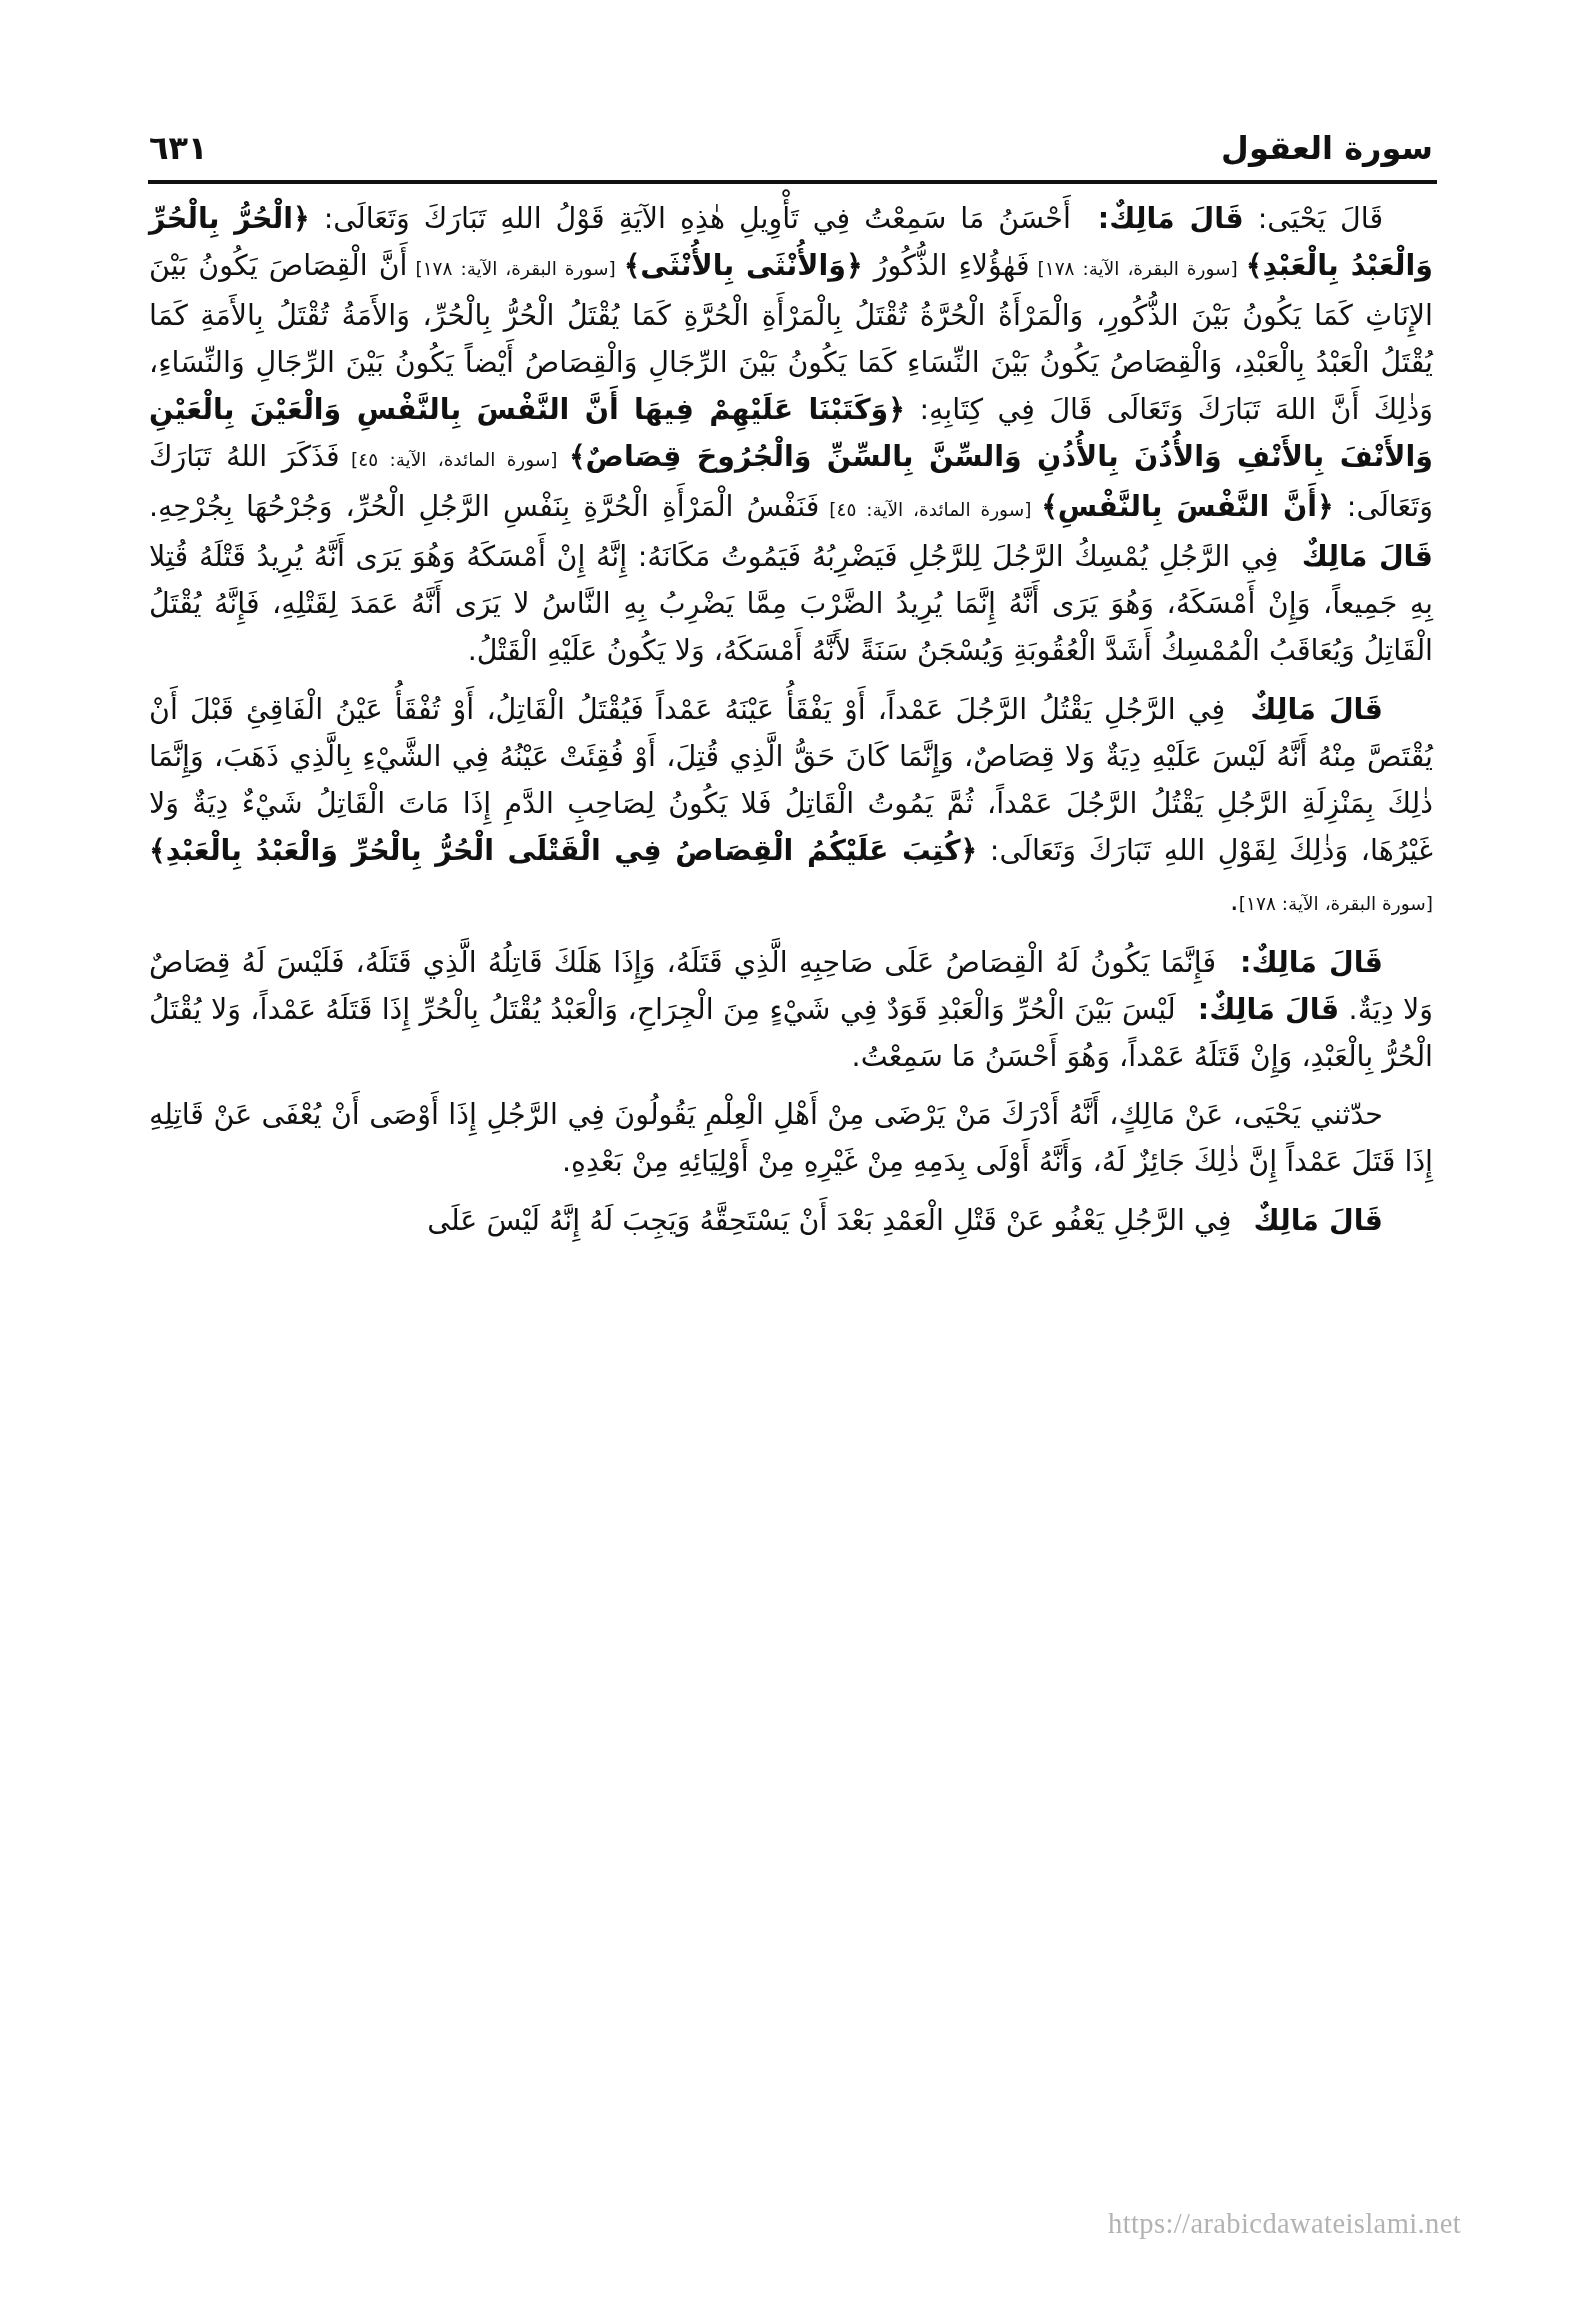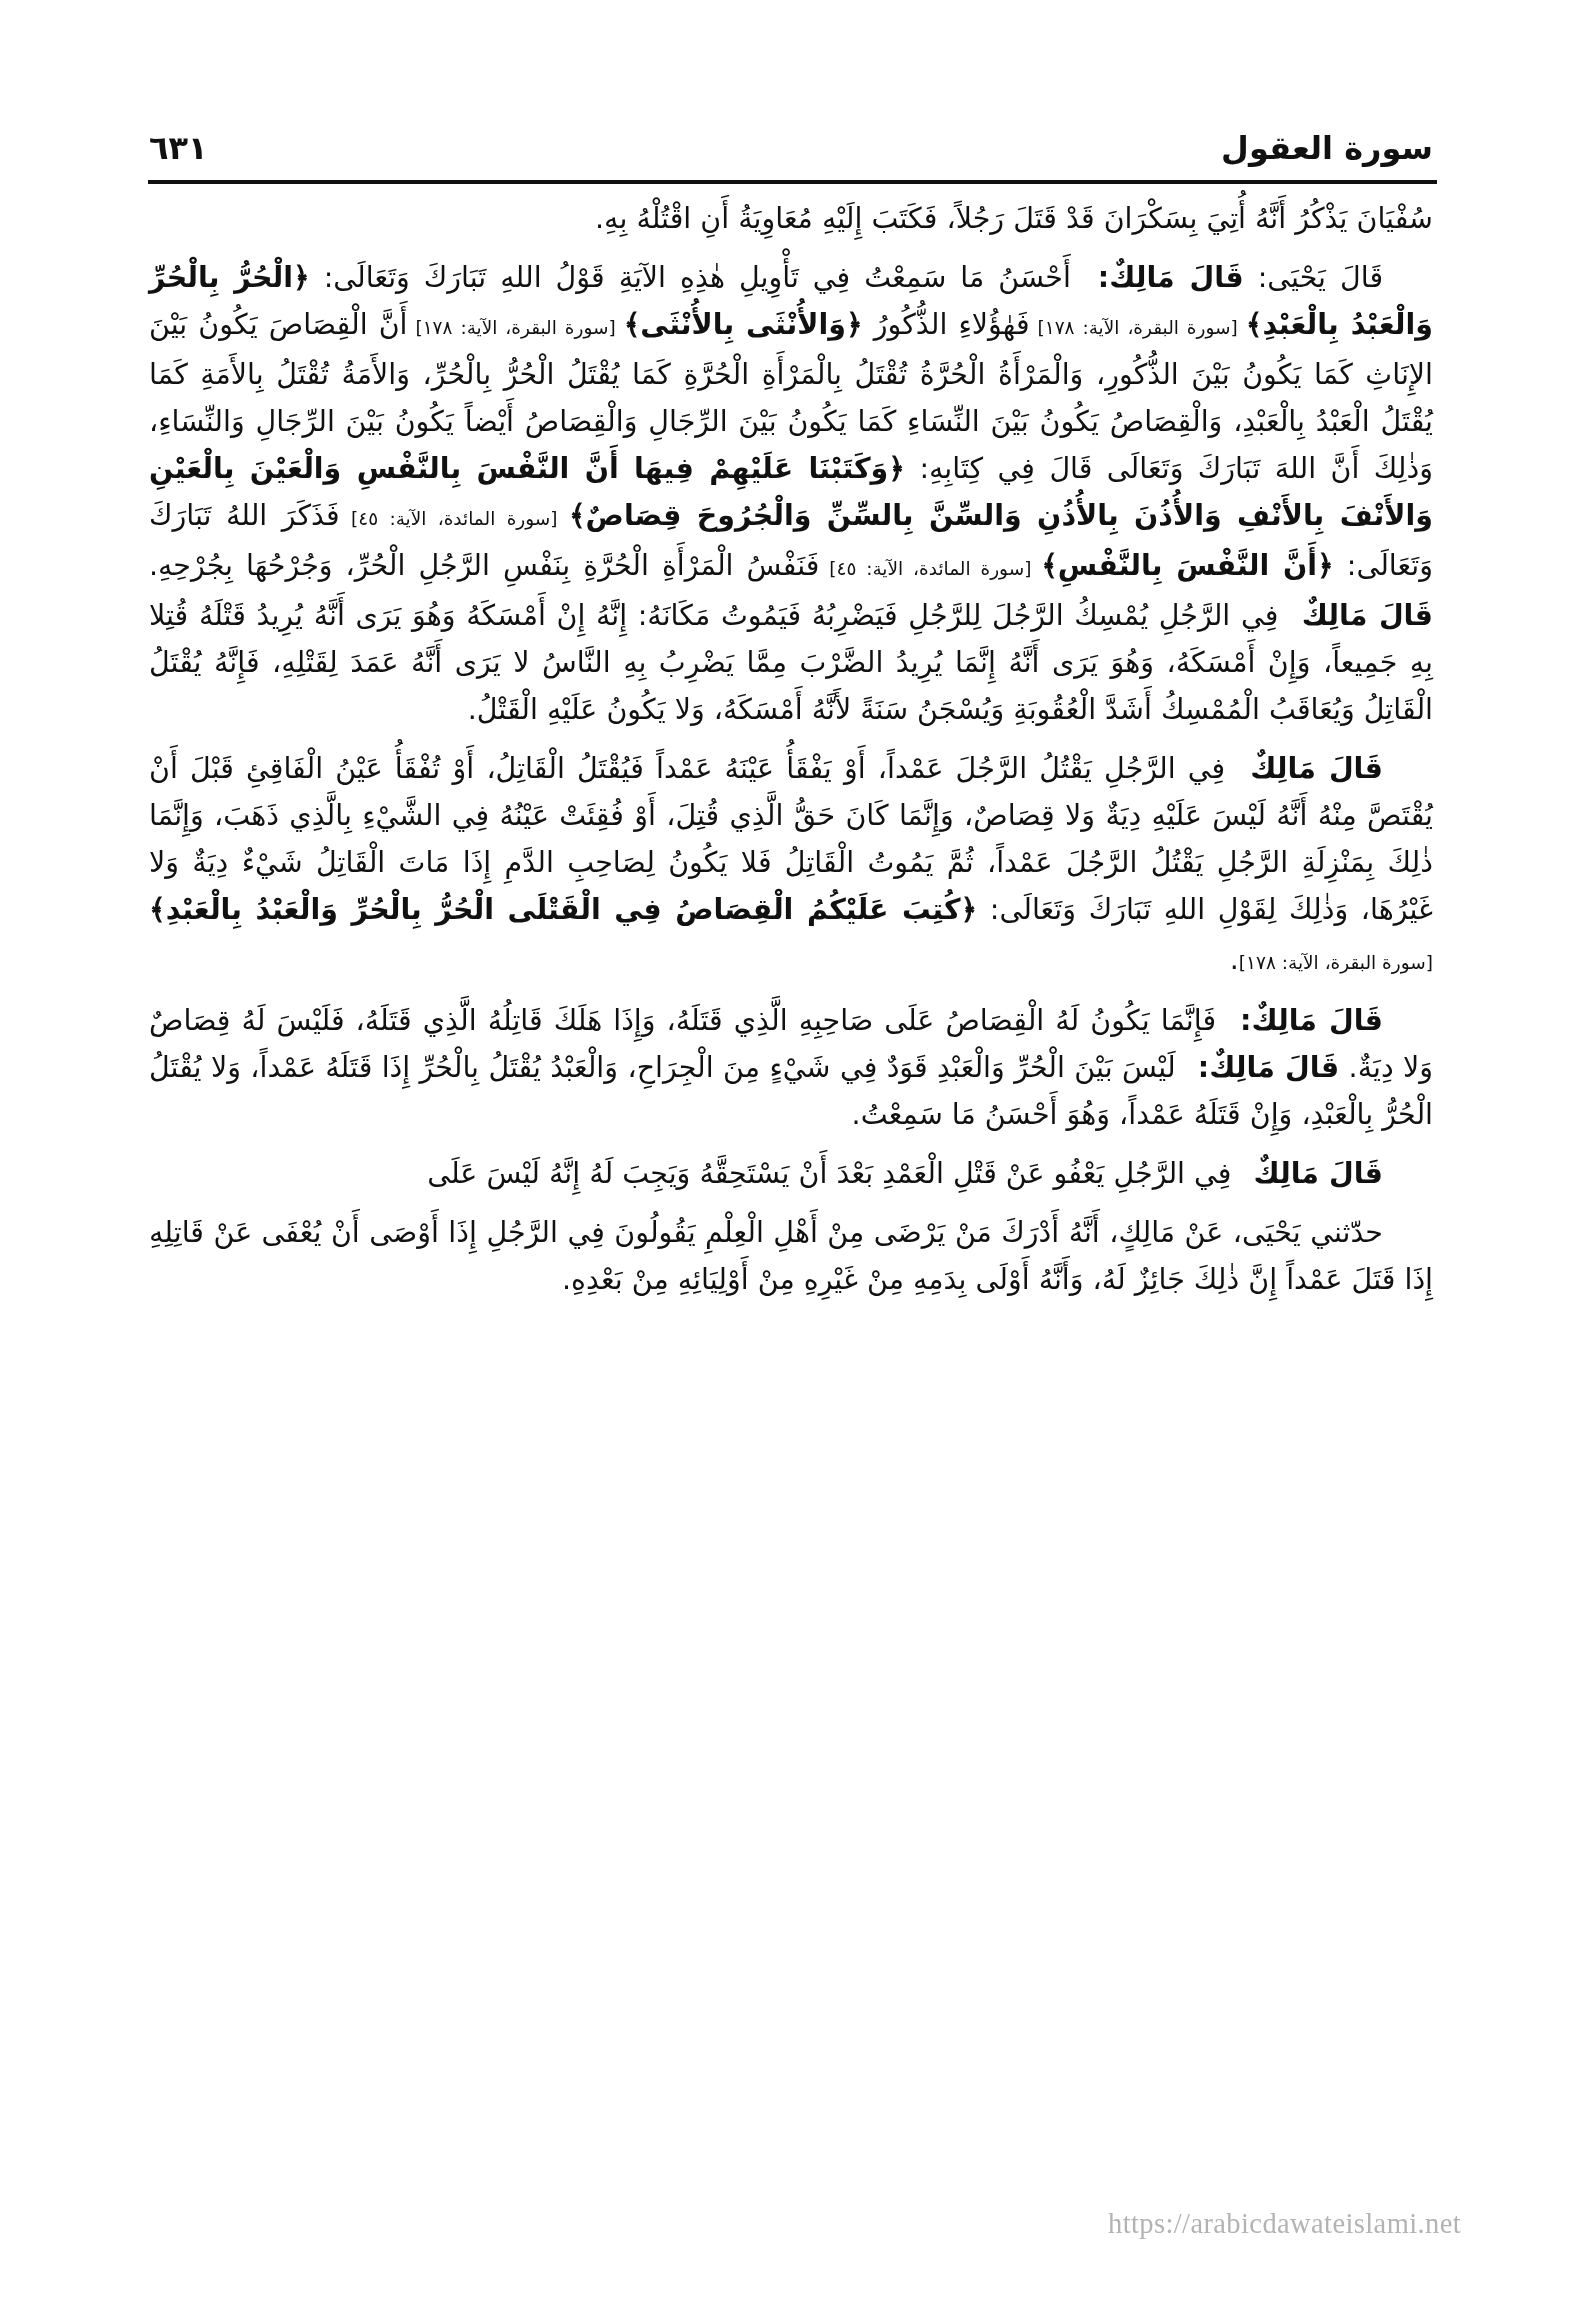--- a/index.html
+++ b/index.html
@@ -42,25 +42,24 @@
 <body>
 
 <div class="page-header">
   <span class="running-title">سورة العقول</span>
   <span class="page-number">٦٣١</span>
 </div>
 <div class="header-rule"></div>
 
 <div class="body-text">
   <div id="main-paragraphs">
-      <p class="para"><span class="text">سُفْيَانَ يَذْكُرُ أَنَّهُ أُتِيَ بِسَكْرَانَ قَدْ قَتَلَ رَجُلاً، فَكَتَبَ إِلَيْهِ مُعَاوِيَةُ أَنِ اقْتُلْهُ بِهِ.</span></p>
       <p class="para indent"><span class="text">قَالَ يَحْيَى: </span><span class="bold">قَالَ مَالِكٌ: </span><span class="text">أَحْسَنُ مَا سَمِعْتُ فِي تَأْوِيلِ هٰذِهِ الآيَةِ قَوْلُ اللهِ تَبَارَكَ وَتَعَالَى: </span><span class="verse">﴿الْحُرُّ بِالْحُرِّ وَالْعَبْدُ بِالْعَبْدِ﴾</span><span class="cite"> [سورة البقرة، الآية: ١٧٨] </span><span class="text">فَهٰؤُلاءِ الذُّكُورُ </span><span class="verse">﴿وَالأُنْثَى بِالأُنْثَى﴾</span><span class="cite"> [سورة البقرة، الآية: ١٧٨] </span><span class="text">أَنَّ الْقِصَاصَ يَكُونُ بَيْنَ الإِنَاثِ كَمَا يَكُونُ بَيْنَ الذُّكُورِ، وَالْمَرْأَةُ الْحُرَّةُ تُقْتَلُ بِالْمَرْأَةِ الْحُرَّةِ كَمَا يُقْتَلُ الْحُرُّ بِالْحُرِّ، وَالأَمَةُ تُقْتَلُ بِالأَمَةِ كَمَا يُقْتَلُ الْعَبْدُ بِالْعَبْدِ، وَالْقِصَاصُ يَكُونُ بَيْنَ النِّسَاءِ كَمَا يَكُونُ بَيْنَ الرِّجَالِ وَالْقِصَاصُ أَيْضاً يَكُونُ بَيْنَ الرِّجَالِ وَالنِّسَاءِ، وَذٰلِكَ أَنَّ اللهَ تَبَارَكَ وَتَعَالَى قَالَ فِي كِتَابِهِ: </span><span class="verse">﴿وَكَتَبْنَا عَلَيْهِمْ فِيهَا أَنَّ النَّفْسَ بِالنَّفْسِ وَالْعَيْنَ بِالْعَيْنِ وَالأَنْفَ بِالأَنْفِ وَالأُذُنَ بِالأُذُنِ وَالسِّنَّ بِالسِّنِّ وَالْجُرُوحَ قِصَاصٌ﴾</span><span class="cite"> [سورة المائدة، الآية: ٤٥] </span><span class="text">فَذَكَرَ اللهُ تَبَارَكَ وَتَعَالَى: </span><span class="verse">﴿أَنَّ النَّفْسَ بِالنَّفْسِ﴾</span><span class="cite"> [سورة المائدة، الآية: ٤٥] </span><span class="text">فَنَفْسُ الْمَرْأَةِ الْحُرَّةِ بِنَفْسِ الرَّجُلِ الْحُرِّ، وَجُرْحُهَا بِجُرْحِهِ. </span><span class="bold">قَالَ مَالِكٌ </span><span class="text">فِي الرَّجُلِ يُمْسِكُ الرَّجُلَ لِلرَّجُلِ فَيَضْرِبُهُ فَيَمُوتُ مَكَانَهُ: إِنَّهُ إِنْ أَمْسَكَهُ وَهُوَ يَرَى أَنَّهُ يُرِيدُ قَتْلَهُ قُتِلا بِهِ جَمِيعاً، وَإِنْ أَمْسَكَهُ، وَهُوَ يَرَى أَنَّهُ إِنَّمَا يُرِيدُ الضَّرْبَ مِمَّا يَضْرِبُ بِهِ النَّاسُ لا يَرَى أَنَّهُ عَمَدَ لِقَتْلِهِ، فَإِنَّهُ يُقْتَلُ الْقَاتِلُ وَيُعَاقَبُ الْمُمْسِكُ أَشَدَّ الْعُقُوبَةِ وَيُسْجَنُ سَنَةً لأَنَّهُ أَمْسَكَهُ، وَلا يَكُونُ عَلَيْهِ الْقَتْلُ.</span></p>
       <p class="para indent"><span class="bold">قَالَ مَالِكٌ </span><span class="text">فِي الرَّجُلِ يَقْتُلُ الرَّجُلَ عَمْداً، أَوْ يَفْقَأُ عَيْنَهُ عَمْداً فَيُقْتَلُ الْقَاتِلُ، أَوْ تُفْقَأُ عَيْنُ الْفَاقِئِ قَبْلَ أَنْ يُقْتَصَّ مِنْهُ أَنَّهُ لَيْسَ عَلَيْهِ دِيَةٌ وَلا قِصَاصٌ، وَإِنَّمَا كَانَ حَقُّ الَّذِي قُتِلَ، أَوْ فُقِئَتْ عَيْنُهُ فِي الشَّيْءِ بِالَّذِي ذَهَبَ، وَإِنَّمَا ذٰلِكَ بِمَنْزِلَةِ الرَّجُلِ يَقْتُلُ الرَّجُلَ عَمْداً، ثُمَّ يَمُوتُ الْقَاتِلُ فَلا يَكُونُ لِصَاحِبِ الدَّمِ إِذَا مَاتَ الْقَاتِلُ شَيْءٌ دِيَةٌ وَلا غَيْرُهَا، وَذٰلِكَ لِقَوْلِ اللهِ تَبَارَكَ وَتَعَالَى: </span><span class="verse">﴿كُتِبَ عَلَيْكُمُ الْقِصَاصُ فِي الْقَتْلَى الْحُرُّ بِالْحُرِّ وَالْعَبْدُ بِالْعَبْدِ﴾</span><span class="cite"> [سورة البقرة، الآية: ١٧٨]</span><span class="text">.</span></p>
       <p class="para indent"><span class="bold">قَالَ مَالِكٌ: </span><span class="text">فَإِنَّمَا يَكُونُ لَهُ الْقِصَاصُ عَلَى صَاحِبِهِ الَّذِي قَتَلَهُ، وَإِذَا هَلَكَ قَاتِلُهُ الَّذِي قَتَلَهُ، فَلَيْسَ لَهُ قِصَاصٌ وَلا دِيَةٌ. </span><span class="bold">قَالَ مَالِكٌ: </span><span class="text">لَيْسَ بَيْنَ الْحُرِّ وَالْعَبْدِ قَوَدٌ فِي شَيْءٍ مِنَ الْجِرَاحِ، وَالْعَبْدُ يُقْتَلُ بِالْحُرِّ إِذَا قَتَلَهُ عَمْداً، وَلا يُقْتَلُ الْحُرُّ بِالْعَبْدِ، وَإِنْ قَتَلَهُ عَمْداً، وَهُوَ أَحْسَنُ مَا سَمِعْتُ.</span></p>
     </div>
   <div id="chapter-paragraphs">
+      <p class="para indent"><span class="text">حدّثني يَحْيَى، عَنْ مَالِكٍ، أَنَّهُ أَدْرَكَ مَنْ يَرْضَى مِنْ أَهْلِ الْعِلْمِ يَقُولُونَ فِي الرَّجُلِ إِذَا أَوْصَى أَنْ يُعْفَى عَنْ قَاتِلِهِ إِذَا قَتَلَ عَمْداً إِنَّ ذٰلِكَ جَائِزٌ لَهُ، وَأَنَّهُ أَوْلَى بِدَمِهِ مِنْ غَيْرِهِ مِنْ أَوْلِيَائِهِ مِنْ بَعْدِهِ.</span></p>
       <p class="para indent"><span class="bold">قَالَ مَالِكٌ </span><span class="text">فِي الرَّجُلِ يَعْفُو عَنْ قَتْلِ الْعَمْدِ بَعْدَ أَنْ يَسْتَحِقَّهُ وَيَجِبَ لَهُ إِنَّهُ لَيْسَ عَلَى</span></p>
-      <p class="para indent"><span class="text">حدّثني يَحْيَى، عَنْ مَالِكٍ، أَنَّهُ أَدْرَكَ مَنْ يَرْضَى مِنْ أَهْلِ الْعِلْمِ يَقُولُونَ فِي الرَّجُلِ إِذَا أَوْصَى أَنْ يُعْفَى عَنْ قَاتِلِهِ إِذَا قَتَلَ عَمْداً إِنَّ ذٰلِكَ جَائِزٌ لَهُ، وَأَنَّهُ أَوْلَى بِدَمِهِ مِنْ غَيْرِهِ مِنْ أَوْلِيَائِهِ مِنْ بَعْدِهِ.</span></p>
     </div>
 </div>
 
 <div class="watermark">https://arabicdawateislami.net</div>
 
 
 </body></html>

